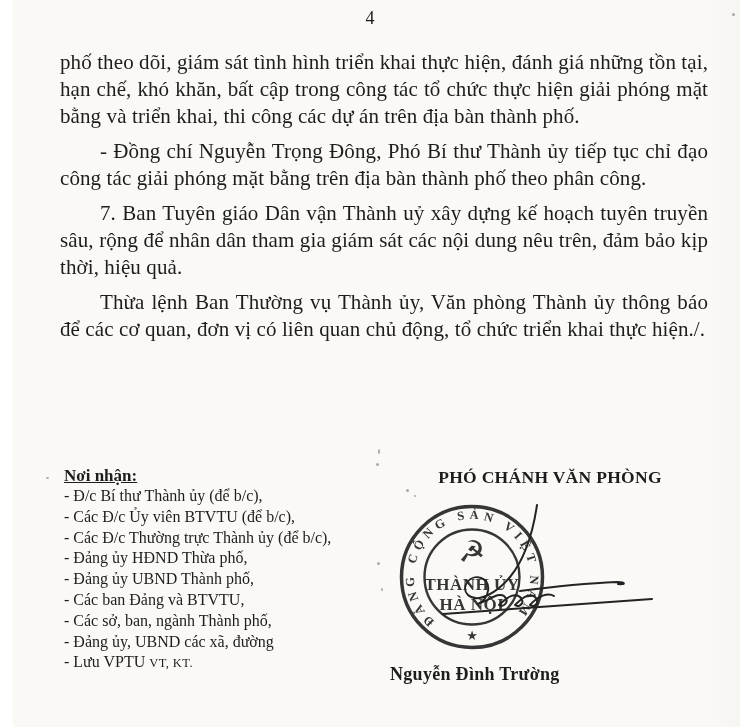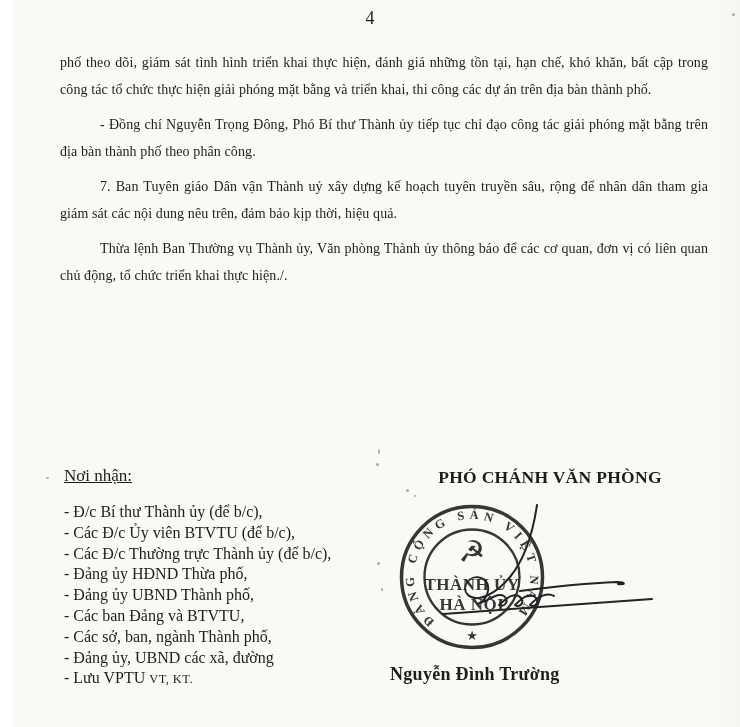--- a/index.html
+++ b/index.html
@@ -14,33 +14,33 @@
   }
   .page-number{
     position:absolute;top:8px;left:0;width:740px;
     text-align:center;font-size:18px;
   }
   .body-text{
     position:absolute;top:49px;left:60px;width:648px;
   }
   .para{
     margin:0 0 8px 0;
-    font-size:14px;line-height:27px;
+    font-size:21px;line-height:27px;
     text-align:justify;
     letter-spacing:.1px;
   }
   .para.indent{text-indent:40px;}
   .bottom{position:absolute;top:0;left:0;width:740px;height:727px;}
   .recipients{
     position:absolute;left:64px;top:466px;width:330px;
   }
   .recipients-heading{
-    font-weight:normal;font-size:17px;
+    font-weight:bold;font-size:17px;
     text-decoration:underline;
-    margin-bottom:16px;
+    margin-bottom:0;
   }
   .recipient{
     font-size:16px;line-height:20.8px;white-space:nowrap;
   }
   .recipient .small-caps{font-size:12.5px;letter-spacing:.4px;}
   .sig-block{
     position:absolute;left:400px;top:466px;width:300px;
     text-align:center;font-weight:bold;font-size:17.5px;line-height:22px;
     letter-spacing:.3px;
   }

